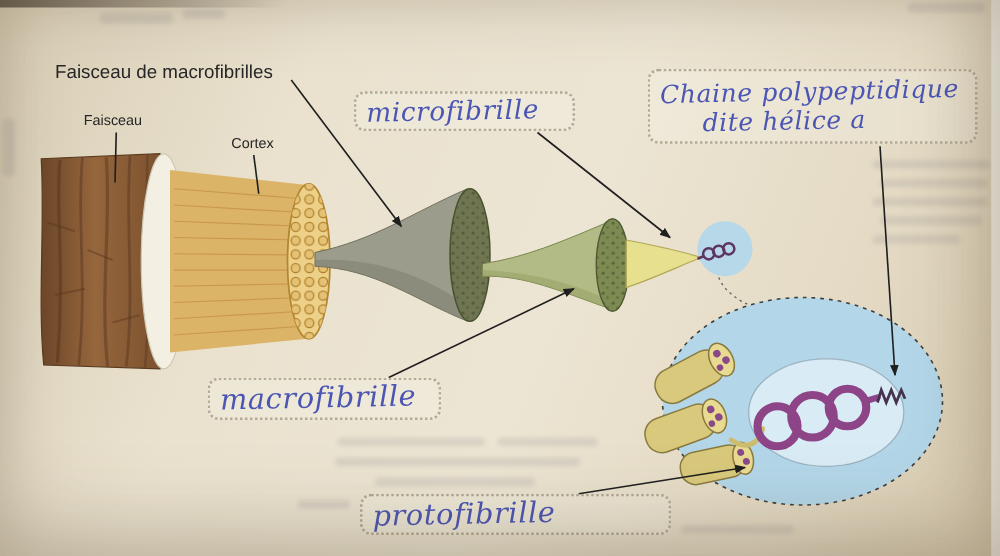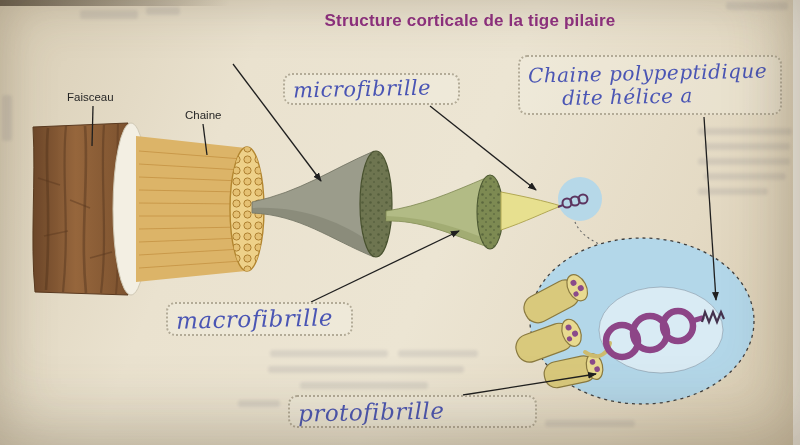--- a/index.html
+++ b/index.html
@@ -164,24 +164,24 @@
       <path d="M233,64 L321,181" marker-end="url(#arr)"></path>
       <path d="M93,106 L92,146"></path>
       <path d="M203,124 L207,155"></path>
       <path d="M430,106 L536,190" marker-end="url(#arr)"></path>
       <path d="M704,117 L716,300" marker-end="url(#arr)"></path>
       <path d="M311,302 L459,231" marker-end="url(#arr)"></path>
       <path d="M463,395 L596,374" marker-end="url(#arr)"></path>
     </g>
   </svg>
 
-  <div class="title">Structure corticale de la tige pilaire</div>
-
+
+  <div class="plabel big" style="left:44px;top:49px;">Faisceau de macrofibrilles</div>
   <div class="plabel small" style="left:67px;top:91px;">Faisceau</div>
-  <div class="plabel small" style="left:185px;top:109px;">Chaine</div>
+  <div class="plabel small" style="left:185px;top:109px;">Cortex</div>
 
   <div class="hand-box" style="left:283px;top:73px;width:177px;height:32px;">
     <span class="hand">microfibrille</span>
   </div>
 
   <div class="hand-box chaine" style="left:518px;top:55px;width:264px;height:60px;">
     <span class="hand" style="font-size:20px;">Chaine polypeptidique</span>
     <span class="hand l2">dite hélice a</span>
   </div>
 

